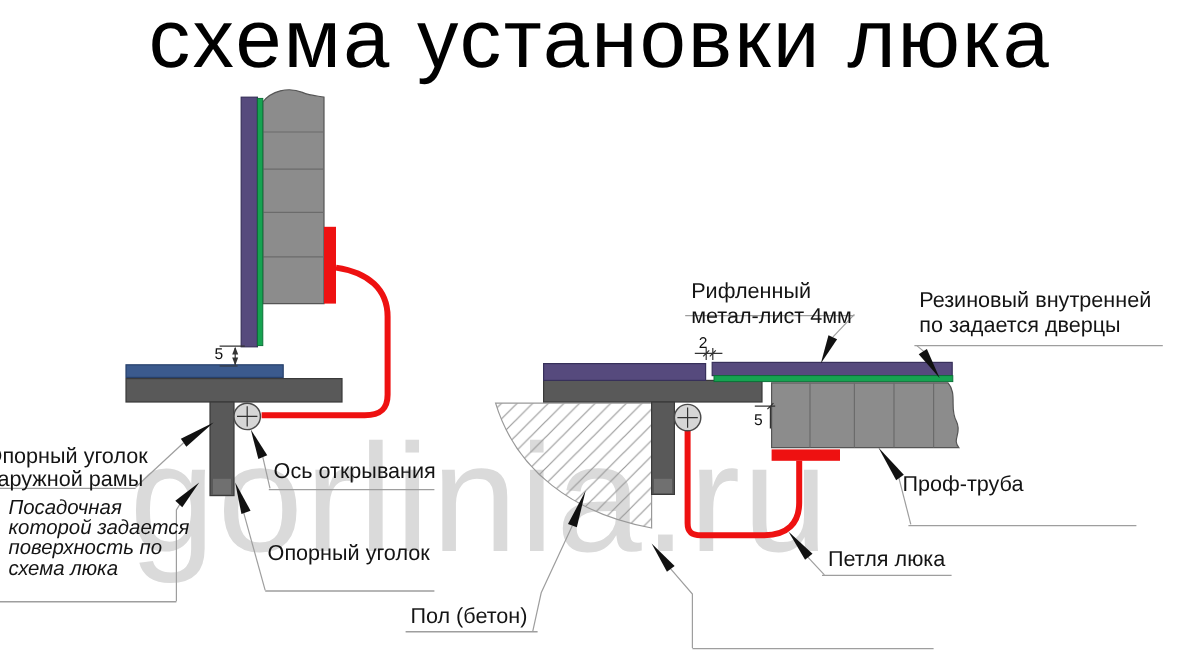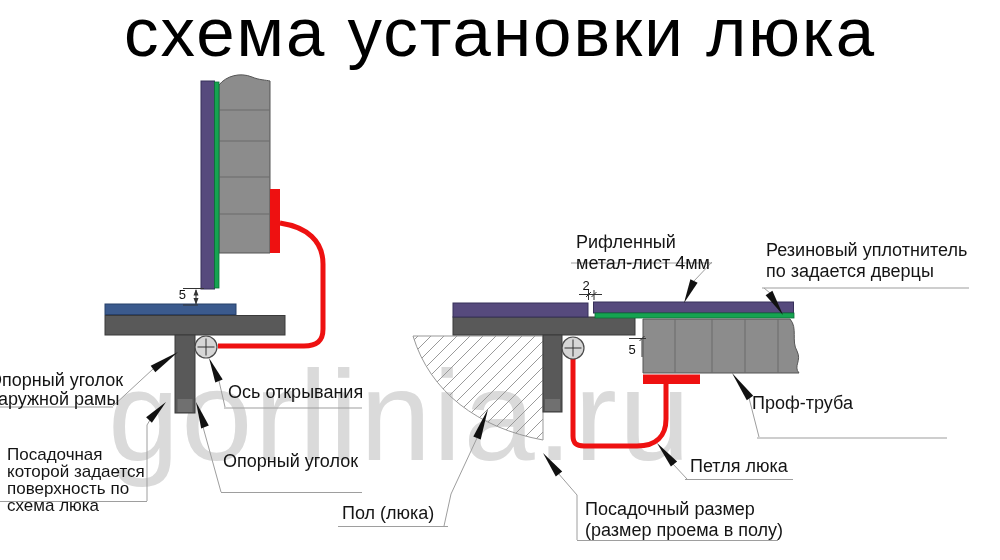--- a/index.html
+++ b/index.html
@@ -121,59 +121,55 @@
     </g>
   </svg>
 
   <div class="title">схема установки люка</div>
 
   <div class="lbl" style="left:-12px;top:371px;">
     <span>Опорный уголок</span>
     <span>наружной рамы</span>
   </div>
 
-  <div class="lbl lh17" style="left:7px;top:446px;">
+  <div class="lbl lh17" style="left:7px;top:414px;font-style:italic;">
     <span>Посадочная</span>
     <span>которой задается</span>
     <span>поверхность по</span>
     <span>схема люка</span>
   </div>
 
   <div class="lbl" style="left:228px;top:383px;">
     <span>Ось открывания</span>
   </div>
 
   <div class="lbl" style="left:223px;top:452px;">
     <span>Опорный уголок</span>
   </div>
 
   <div class="lbl" style="left:342px;top:504px;">
-    <span>Пол (люка)</span>
+    <span>Пол (бетон)</span>
   </div>
 
-  <div class="lbl lh21" style="left:585px;top:499px;">
-    <span>Посадочный размер</span>
-    <span>(размер проема в полу)</span>
-  </div>
 
   <div class="lbl" style="left:690px;top:457px;">
     <span>Петля люка</span>
   </div>
 
   <div class="lbl lh21" style="left:752px;top:393px;">
     <span>Проф-труба</span>
   </div>
 
   <div class="lbl lh21" style="left:576px;top:217px;margin-top:15px;">
     <span>Рифленный</span>
     <span>метал-лист 4мм</span>
   </div>
 
   <div class="lbl lh21" style="left:766px;top:240px;">
-    <span>Резиновый уплотнитель</span>
+    <span>Резиновый внутренней</span>
     <span>по задается дверцы</span>
   </div>
 
   <div class="dim" style="left:162px;top:288px;width:24px;text-align:right;">5</div>
   <div class="dim" style="left:578px;top:279px;width:16px;">2</div>
   <div class="dim" style="left:625px;top:343px;width:14px;">5</div>
 
 </div>
 
 </body></html>

